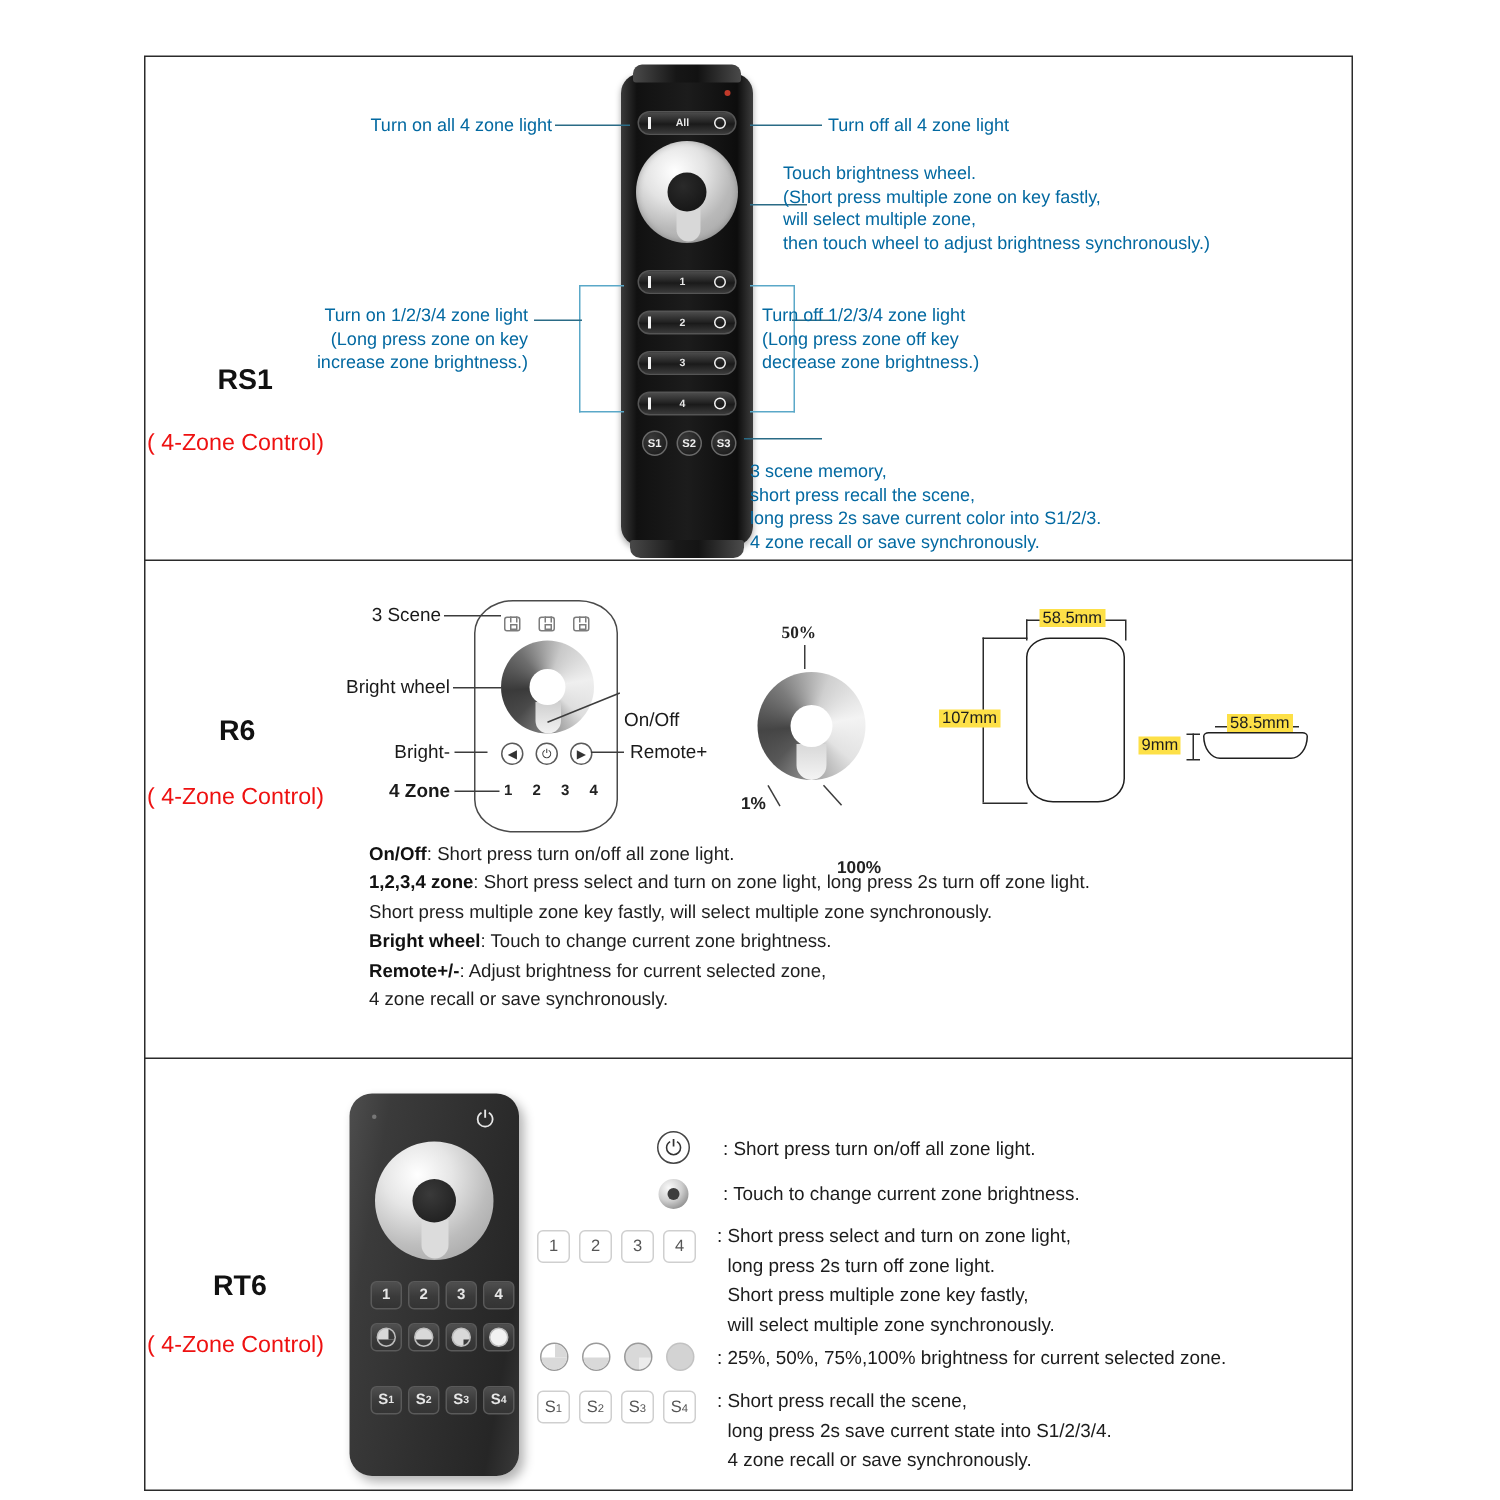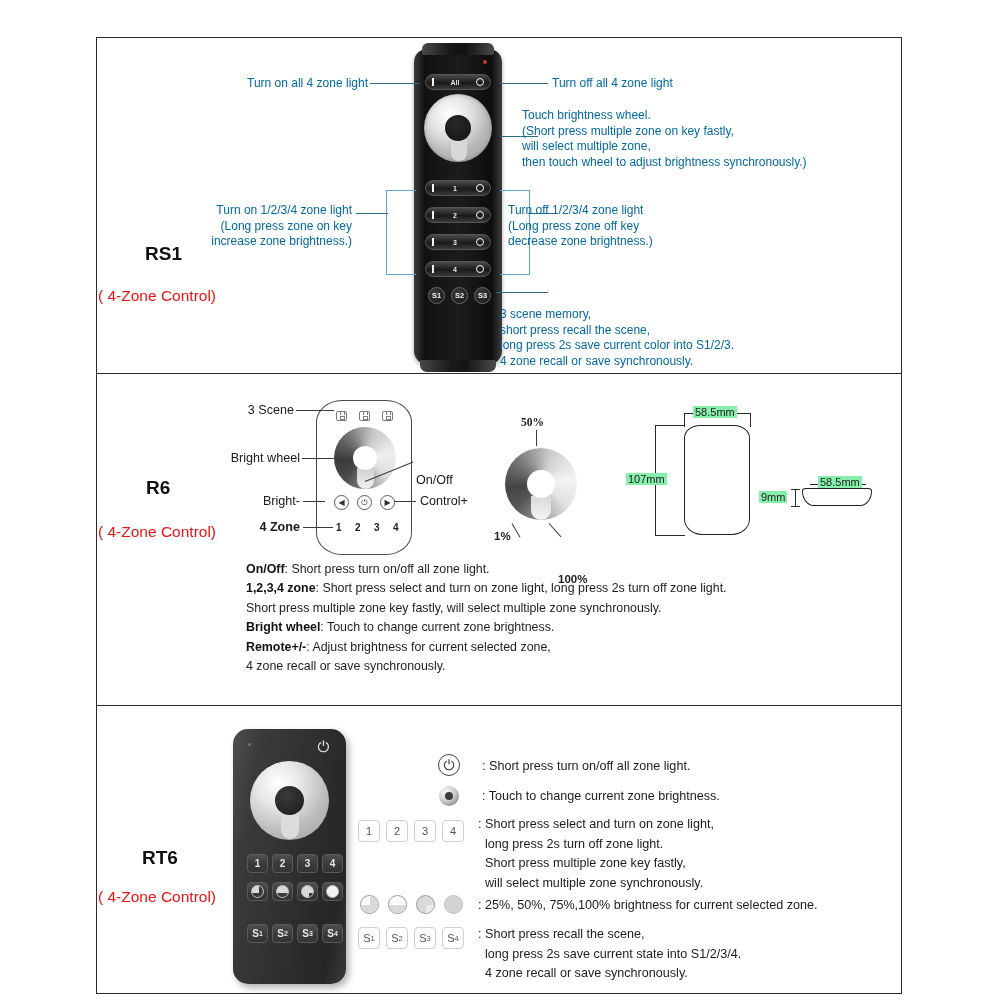--- a/index.html
+++ b/index.html
@@ -221,21 +221,21 @@
     position:absolute; left:26px; bottom:0; width:20px; height:24px;
     border-radius: 0 0 10px 10px; background: linear-gradient(180deg,#d8d8d8,#f4f4f4);
   }
   .pct {
     position: absolute; font-size: 11.5px; font-weight: bold; color: #222;
   }
 
   
   .dim-line { position: absolute; background: #2b2b2b; height: 1px; }
   .dim-line.v { width: 1px; height: auto; }
-  .dim-txt { position: absolute; font-size: 11px; color: #1d1d1d; white-space: nowrap; background: #86efac; padding: 0 2px;}
+  .dim-txt { position: absolute; font-size: 11px; color: #1d1d1d; white-space: nowrap; background: #fde047; padding: 0 2px;}
 
   .front-shape {
     position: absolute; left: 684px; top: 425px; width: 66px; height: 110px;
     border: 1.5px solid #1f1f1f;
     border-radius: 16px 16px 18px 18px / 13px 13px 16px 16px;
     box-sizing: border-box;
   }
   .side-shape {
     position: absolute; left: 802px; top: 488px; width: 70px; height: 18px;
     border: 1.5px solid #1f1f1f;
@@ -438,21 +438,21 @@
     <div class="lead-dark" style="left:296px; top:410px; width:38px;"></div>
     <div class="lead-dark" style="left:302px; top:458px; width:32px;"></div>
     <div class="lead-dark" style="left:303px; top:501px; width:22px;"></div>
     <div class="lead-dark" style="left:394px; top:501px; width:22px;"></div>
     <div class="lead-dark" style="left:303px; top:527px; width:30px;"></div>
     <div class="lead-dark" style="left:365px; top:481px; width:52px; transform:rotate(-22deg); transform-origin:left center;"></div>
 
     <div class="anno right" style="left:190px; top:403px; width:104px; font-size:12.6px; font-weight:normal; color:#1a1a1a;">3 Scene</div>
     <div class="anno right" style="left:160px; top:451px; width:140px; font-size:12.6px; font-weight:normal; color:#1a1a1a;">Bright wheel</div>
     <div class="anno right" style="left:190px; top:494px; width:110px; font-size:12.6px; font-weight:normal; color:#1a1a1a;">Bright-</div>
-    <div class="anno" style="left:420px; top:494px; font-size:12.6px; font-weight:normal; color:#1a1a1a;">Control+</div>
+    <div class="anno" style="left:420px; top:494px; font-size:12.6px; font-weight:normal; color:#1a1a1a;">Remote+</div>
     <div class="anno" style="left:416px; top:473px; font-size:12.6px; font-weight:normal; color:#1a1a1a;">On/Off</div>
     <div class="anno right" style="left:190px; top:520px; width:110px; font-size:12.6px; font-weight:bold; color:#1a1a1a;">4 Zone</div>
 
     <div class="wheel-dia">
       <div class="tail"></div>
     </div>
     <div class="lead-dark v" style="left:536px; top:430px; height:16px;"></div>
     <div class="lead-dark" style="left:512px; top:523px; width:16px; transform:rotate(60deg); transform-origin:left center;"></div>
     <div class="lead-dark" style="left:549px; top:523px; width:18px; transform:rotate(48deg); transform-origin:left center;"></div>
     <div class="pct" style="left:521px; top:416px;font-family:Liberation Serif, serif;">50%</div>

